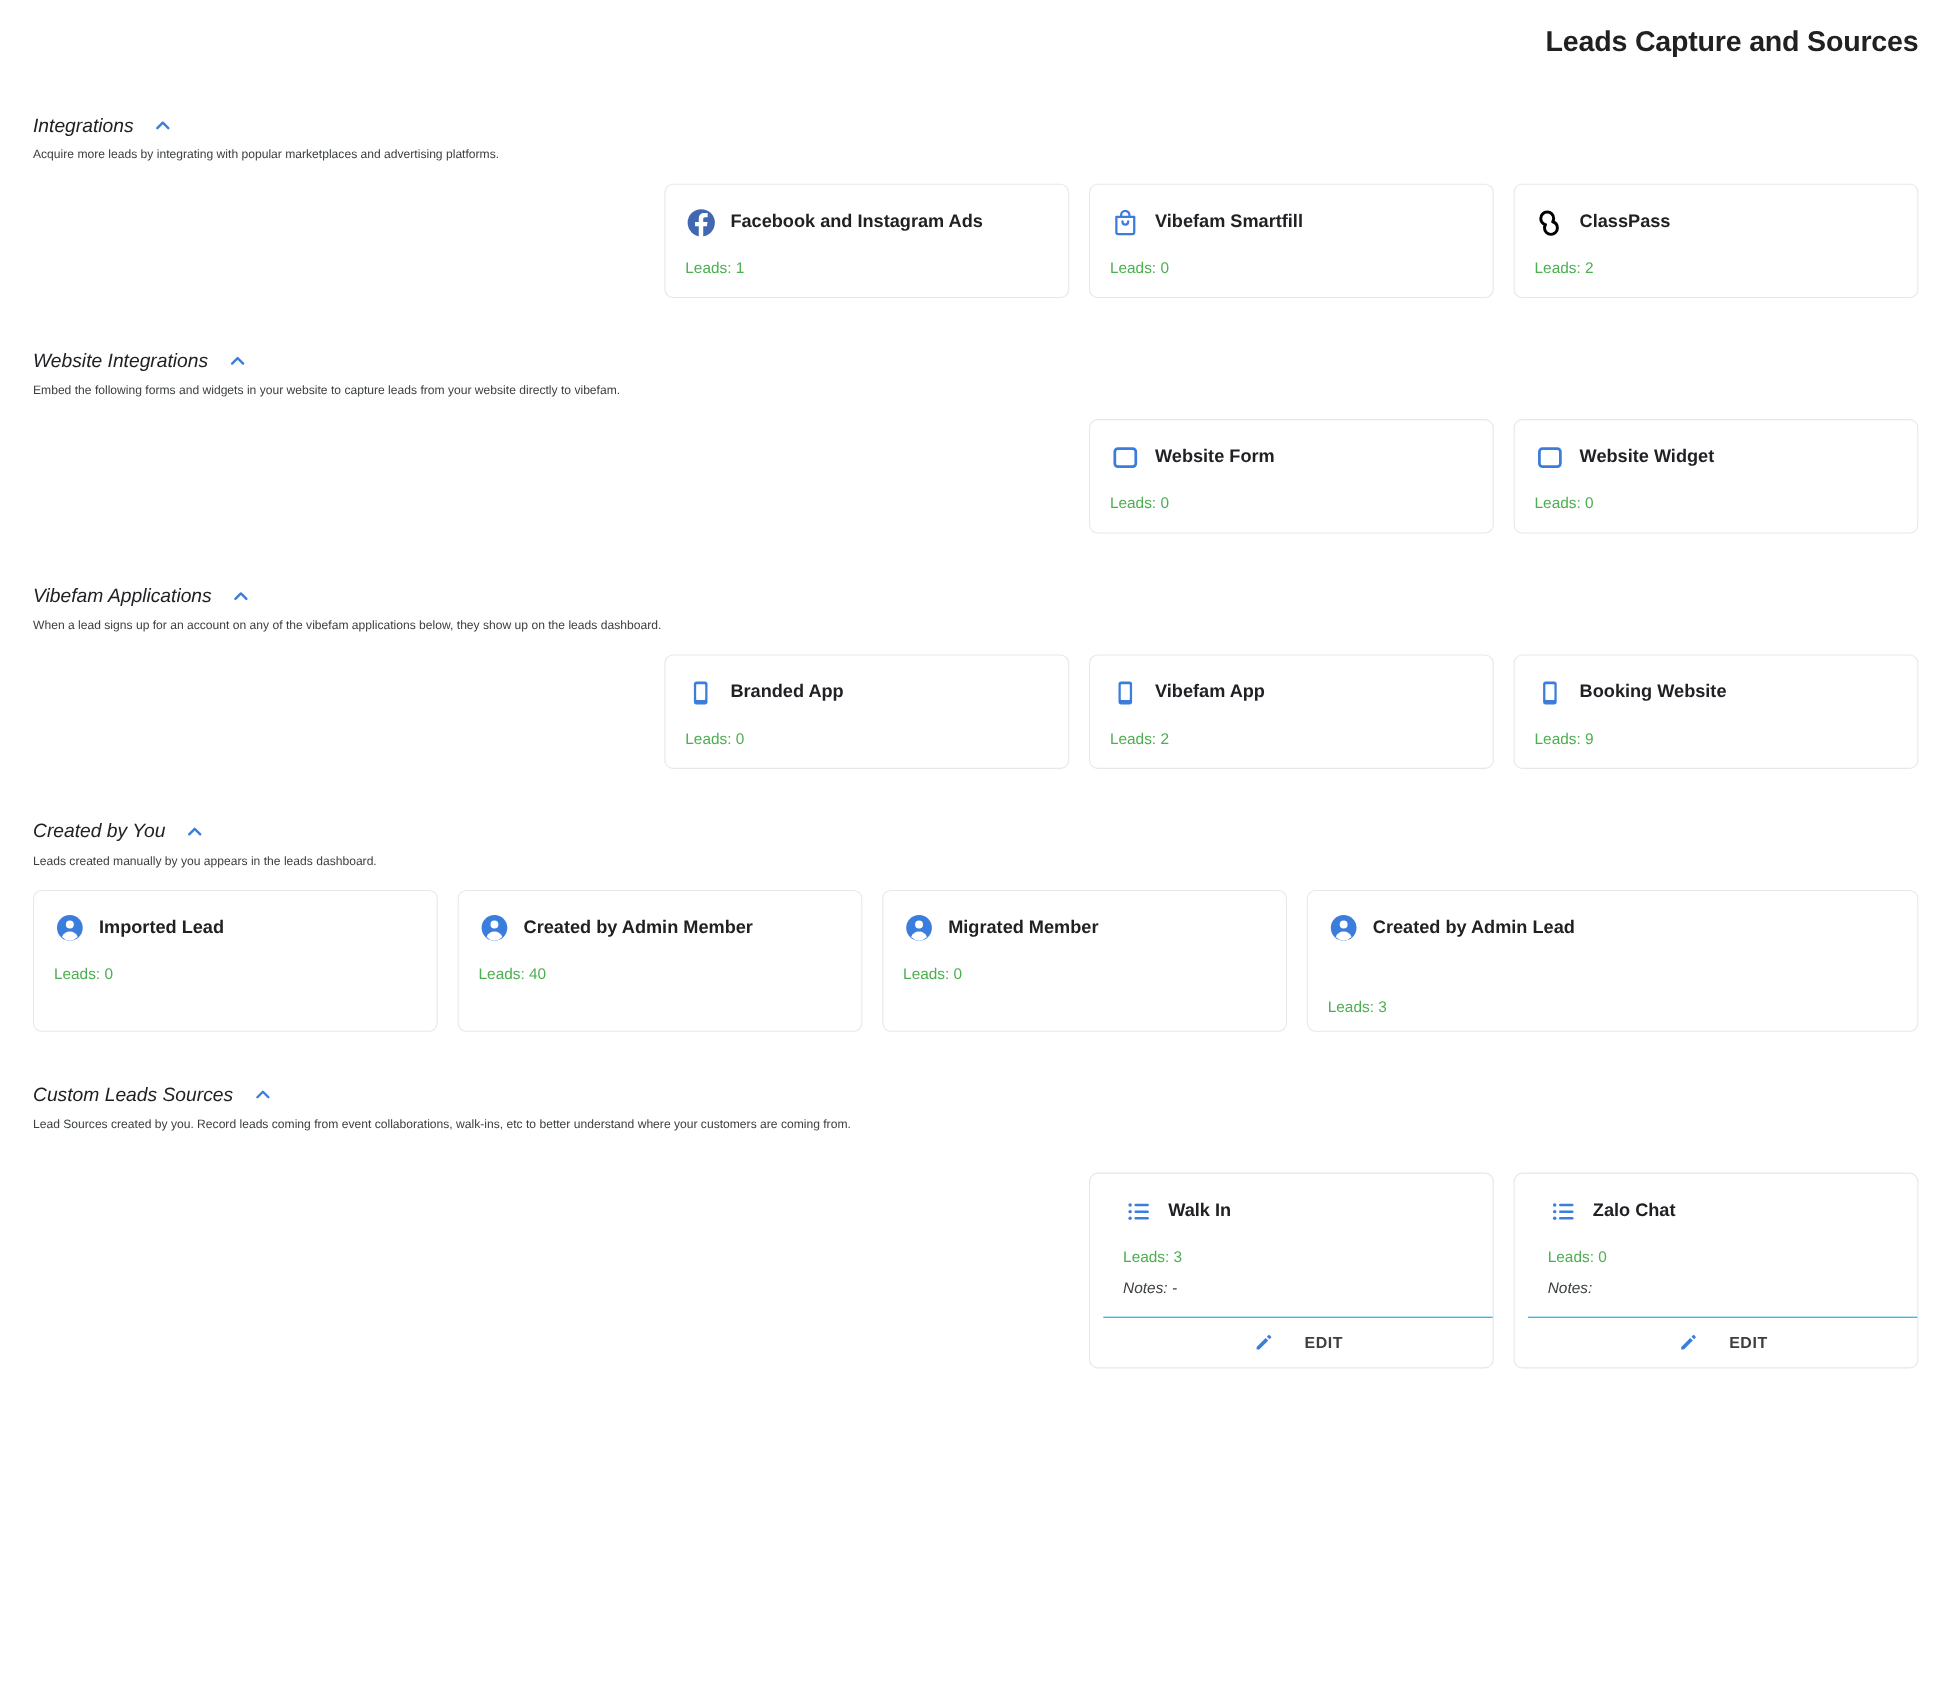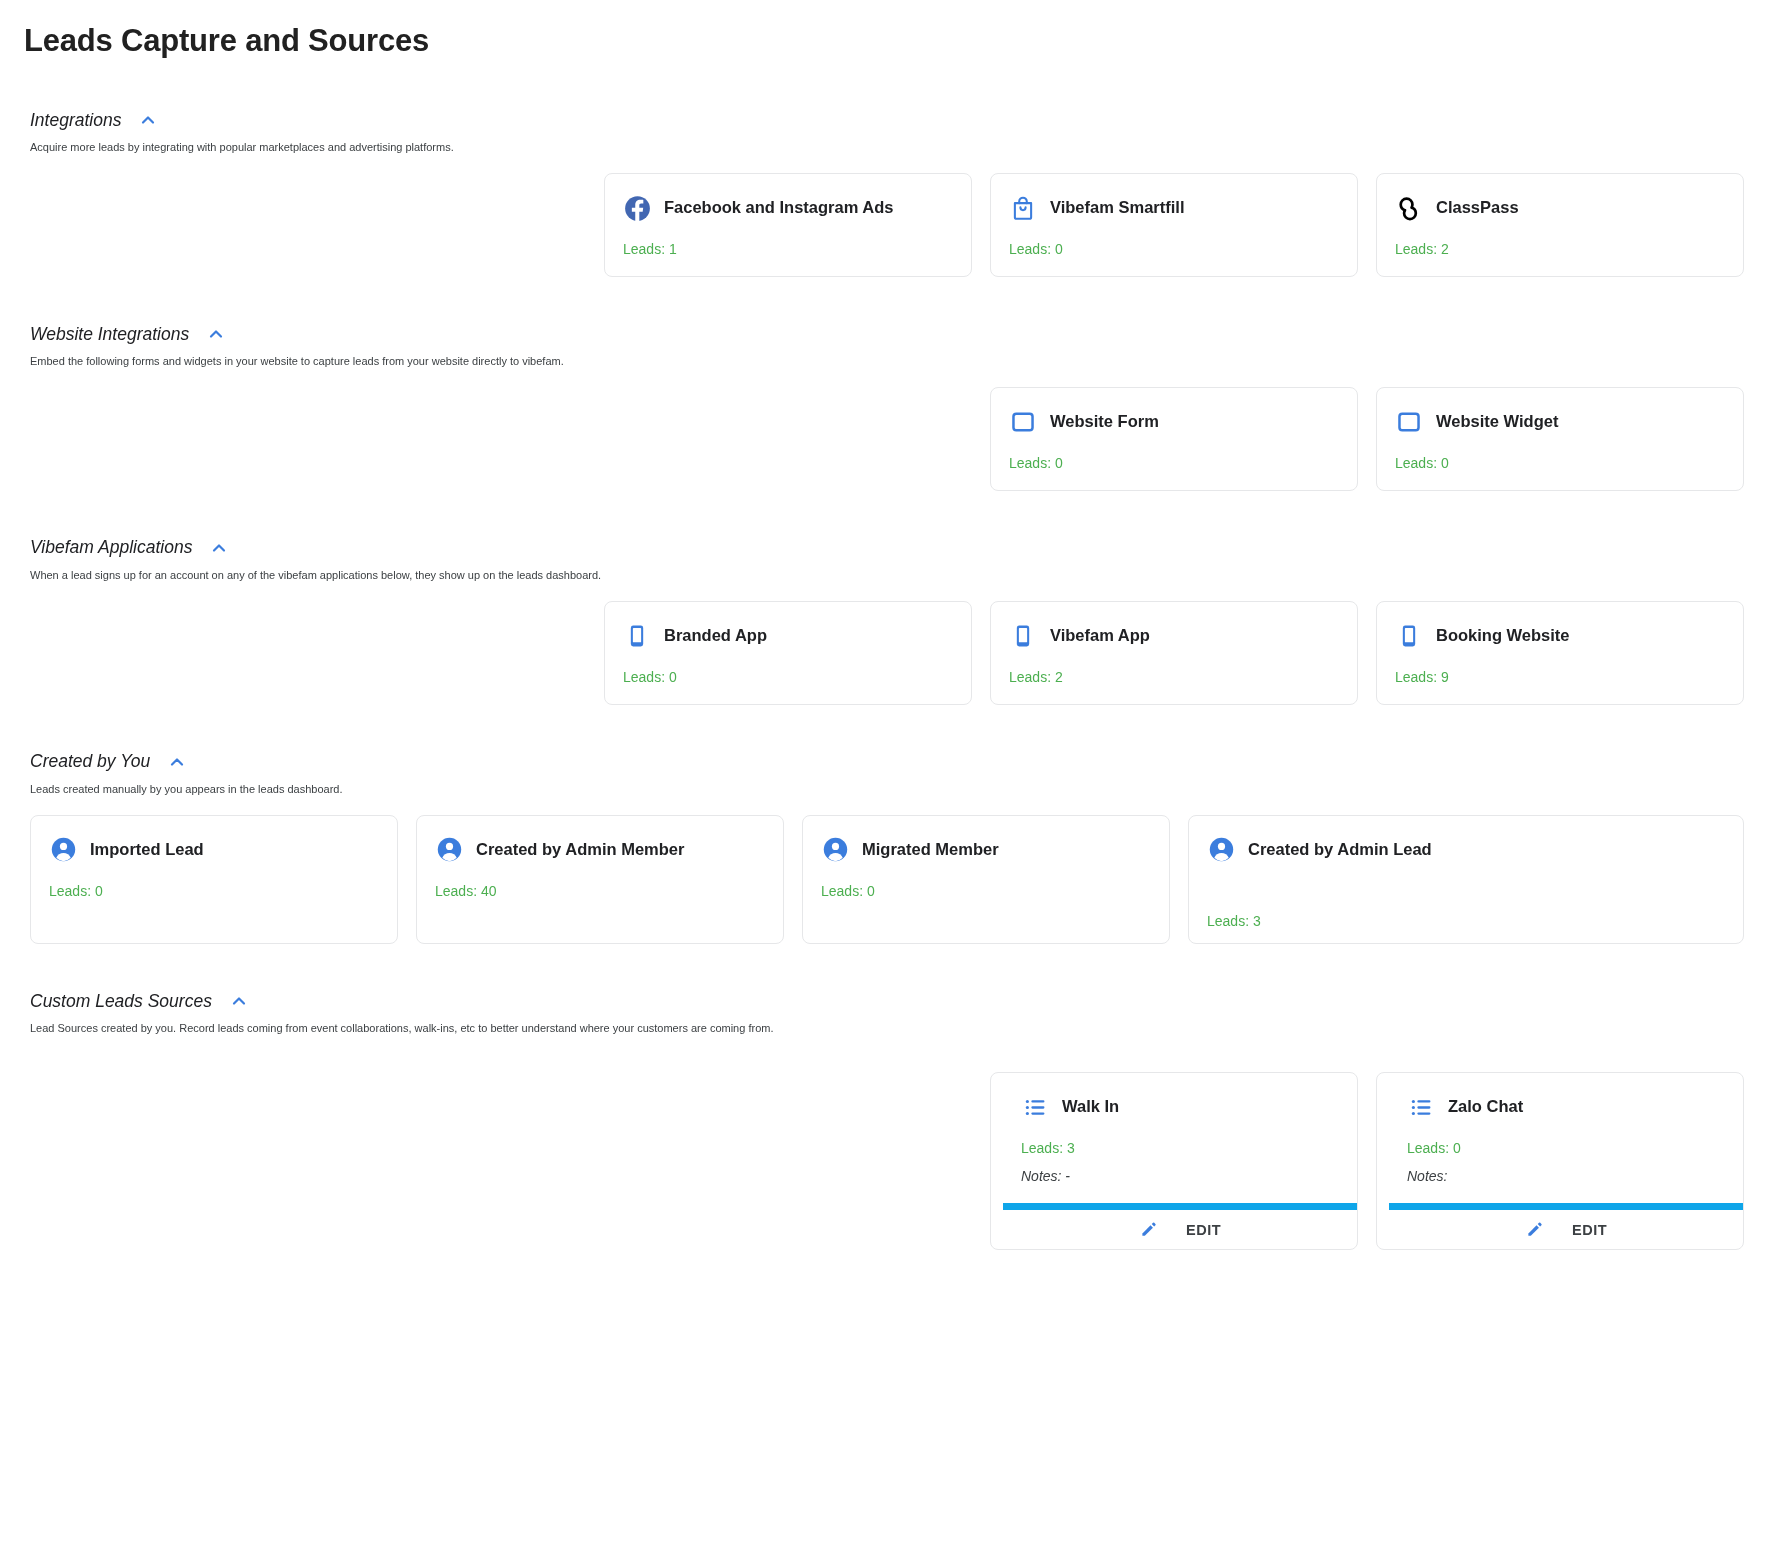--- a/index.html
+++ b/index.html
@@ -11,27 +11,28 @@
     -webkit-font-smoothing: antialiased;
   }
   .page {
     width: 1768px;
     min-height: 1542px;
     padding: 16px 24px 0 24px;
     background: #fff;
     position: relative;
   }
   .page-title {
-    font-size: 31px;
+    font-size: 26px;
     font-weight: 700;
     color: #212121;
     letter-spacing: -0.2px;
     margin: 0 0 0 -8px;
     padding: 6px 0 0 8px;
     line-height: 1.2;
+    text-align: right;
   }
 
   
   .section { margin-top: 46px; padding-left: 6px; }
   .section:first-of-type { margin-top: 50px; }
 
   .section-head {
     display: flex;
     align-items: center;
     gap: 16px;
@@ -108,21 +109,21 @@
   .card.with-footer {
     padding: 16px 0 0 12px;
     min-height: 178px;
     margin-top: 18px;
   }
   .card.with-footer .inner {
     padding: 0 18px 14px 18px;
     flex: 1 1 auto;
   }
   .card-footer {
-    border-top: 7px solid #0ea5e9;
+    border-top: 1px solid #0ea5e9;
     height: 46px;
     display: flex;
     align-items: center;
     justify-content: center;
     gap: 27px;
     cursor: pointer;
   }
   .edit-label {
     font-size: 14.5px;
     font-weight: 600;

